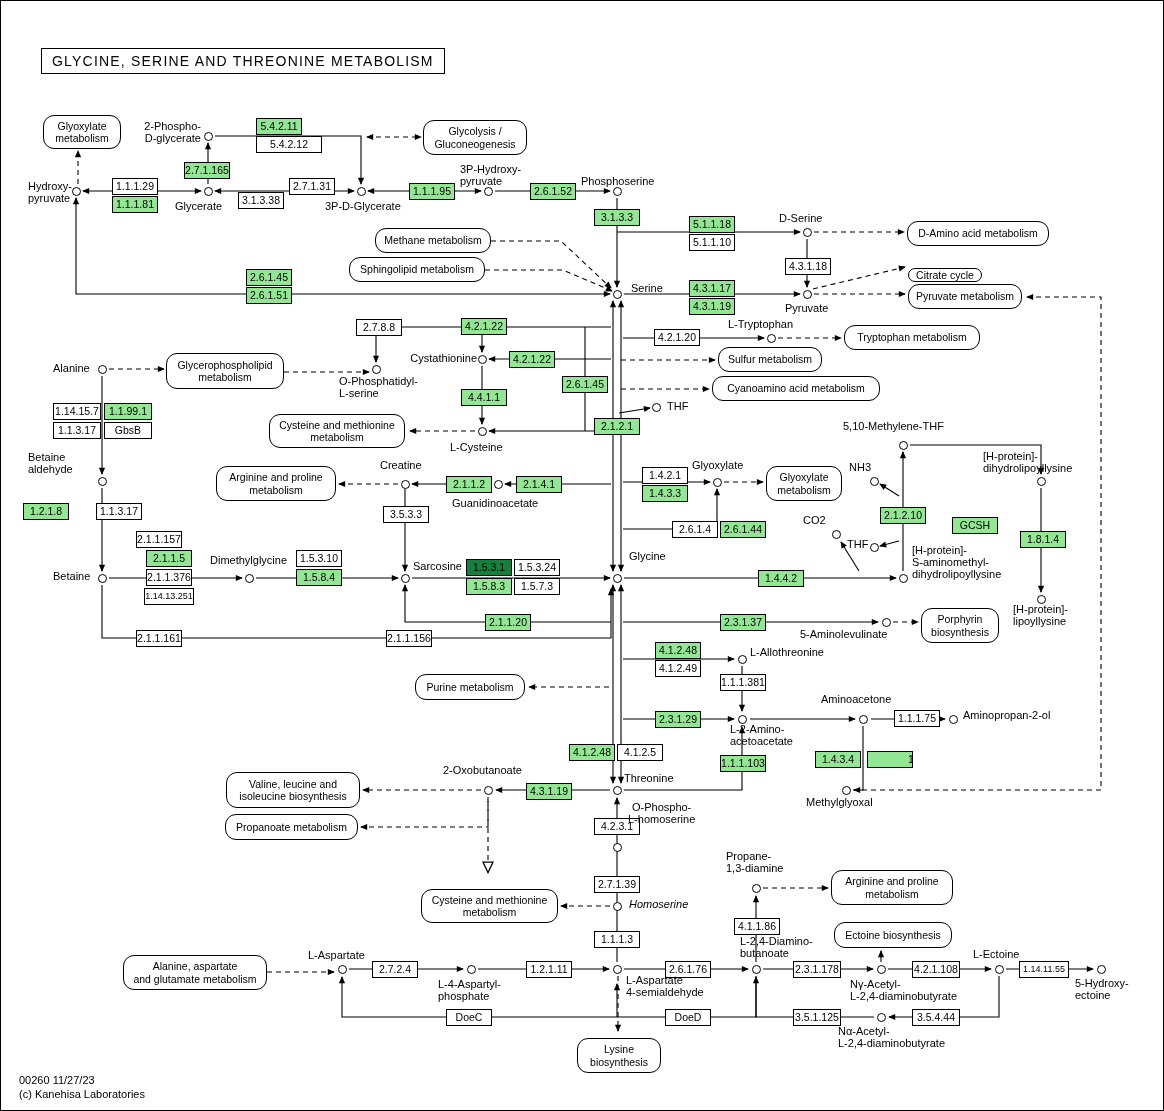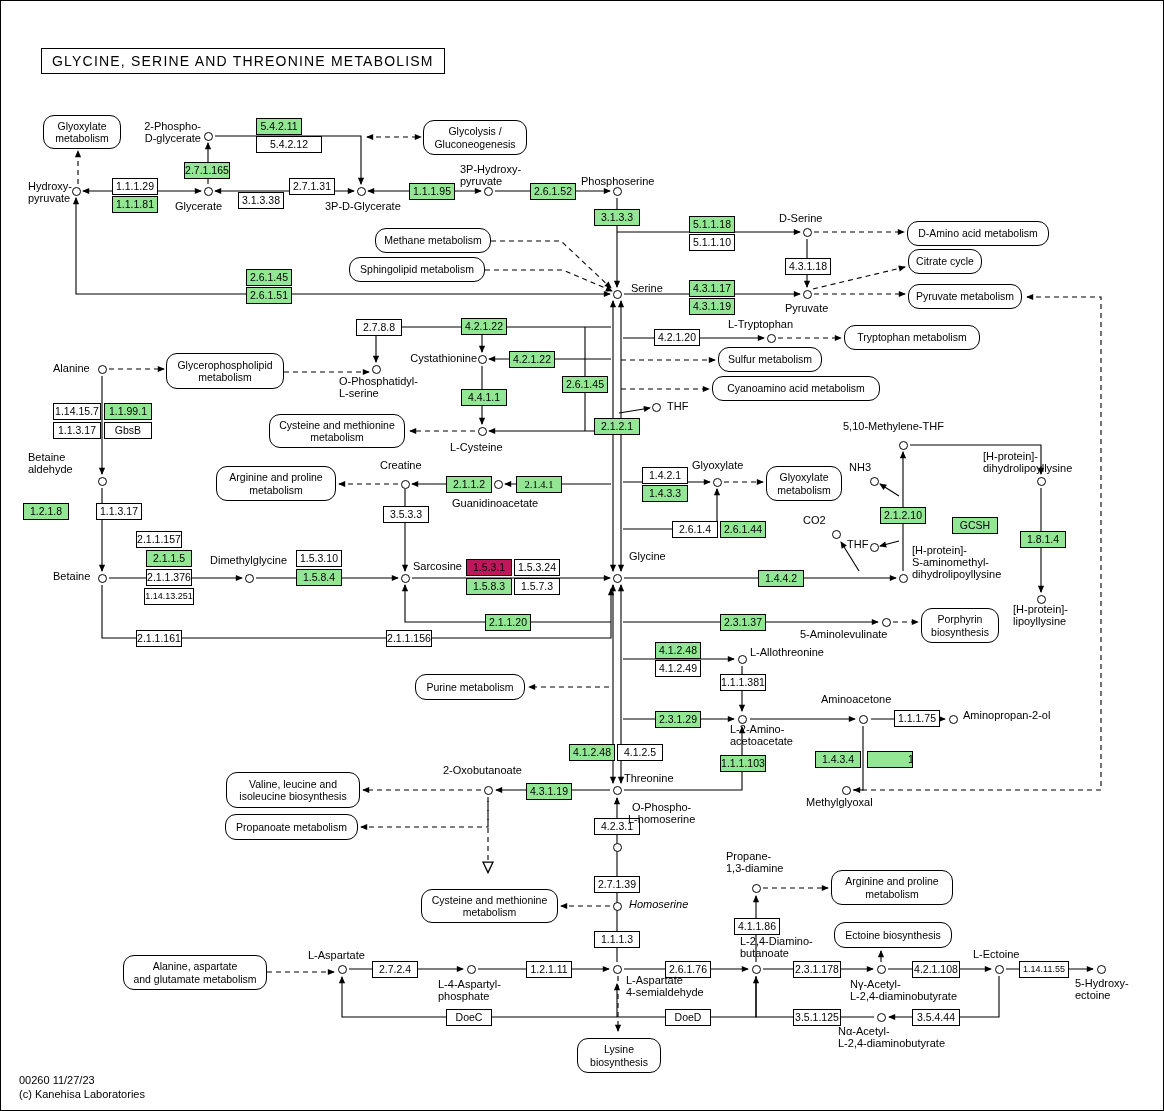--- a/index.html
+++ b/index.html
@@ -158,38 +158,38 @@
     <div class="enzyme" style="left: 653px; top: 328px; width: 46px;">4.2.1.20</div>
     <div class="enzyme" style="left: 508px; top: 350px; width: 46px; background: rgb(147, 230, 147);">4.2.1.22</div>
     <div class="enzyme" style="left: 561px; top: 375px; width: 46px; background: rgb(147, 230, 147);">2.6.1.45</div>
     <div class="enzyme" style="left: 460px; top: 388px; width: 46px; background: rgb(147, 230, 147);">4.4.1.1</div>
     <div class="enzyme" style="left: 52px; top: 402px; width: 48px;">1.14.15.7</div>
     <div class="enzyme" style="left: 103px; top: 402px; width: 48px; background: rgb(147, 230, 147);">1.1.99.1</div>
     <div class="enzyme" style="left: 52px; top: 421px; width: 48px;">1.1.3.17</div>
     <div class="enzyme" style="left: 103px; top: 421px; width: 48px;">GbsB</div>
     <div class="enzyme" style="left: 593px; top: 417px; width: 46px; background: rgb(147, 230, 147);">2.1.2.1</div>
     <div class="enzyme" style="left: 445px; top: 475px; width: 46px; background: rgb(147, 230, 147);">2.1.1.2</div>
-    <div class="enzyme" style="left: 515px; top: 475px; width: 46px; background: rgb(147, 230, 147); font-family: Liberation Serif, serif;">2.1.4.1</div>
+    <div class="enzyme" style="left: 515px; top: 475px; width: 46px; background: rgb(147, 230, 147);">2.1.4.1</div>
     <div class="enzyme" style="left: 641px; top: 466px; width: 46px;">1.4.2.1</div>
     <div class="enzyme" style="left: 641px; top: 484px; width: 46px; background: rgb(147, 230, 147);">1.4.3.3</div>
     <div class="enzyme" style="left: 22px; top: 502px; width: 46px; background: rgb(147, 230, 147);">1.2.1.8</div>
     <div class="enzyme" style="left: 95px; top: 502px; width: 46px;">1.1.3.17</div>
     <div class="enzyme" style="left: 382px; top: 505px; width: 46px;">3.5.3.3</div>
     <div class="enzyme" style="left: 879px; top: 506px; width: 46px; background: rgb(147, 230, 147);">2.1.2.10</div>
     <div class="enzyme" style="left: 951px; top: 516px; width: 46px; background: rgb(147, 230, 147);">GCSH</div>
     <div class="enzyme" style="left: 671px; top: 520px; width: 46px;">2.6.1.4</div>
     <div class="enzyme" style="left: 719px; top: 520px; width: 46px; background: rgb(147, 230, 147);">2.6.1.44</div>
     <div class="enzyme" style="left: 1019px; top: 530px; width: 46px; background: rgb(147, 230, 147);">1.8.1.4</div>
     <div class="enzyme" style="left: 135px; top: 530px; width: 46px;">2.1.1.157</div>
     <div class="enzyme" style="left: 145px; top: 549px; width: 46px; background: rgb(147, 230, 147);">2.1.1.5</div>
     <div class="enzyme" style="left: 295px; top: 549px; width: 46px;">1.5.3.10</div>
     <div class="enzyme" style="left: 145px; top: 568px; width: 46px;">2.1.1.376</div>
     <div class="enzyme" style="left: 295px; top: 568px; width: 46px; background: rgb(147, 230, 147);">1.5.8.4</div>
     <div class="enzyme" style="left: 143px; top: 587px; width: 50px; font-size: 9px;">1.14.13.251</div>
-    <div class="enzyme" style="left: 465px; top: 558px; width: 46px; background: #be185d;">1.5.3.1</div>
+    <div class="enzyme" style="left: 465px; top: 558px; width: 46px; background: #15803d;">1.5.3.1</div>
     <div class="enzyme" style="left: 513px; top: 558px; width: 46px;">1.5.3.24</div>
     <div class="enzyme" style="left: 465px; top: 577px; width: 46px; background: rgb(147, 230, 147);">1.5.8.3</div>
     <div class="enzyme" style="left: 513px; top: 577px; width: 46px;">1.5.7.3</div>
     <div class="enzyme" style="left: 757px; top: 569px; width: 46px; background: rgb(147, 230, 147);">1.4.4.2</div>
     <div class="enzyme" style="left: 135px; top: 629px; width: 46px;">2.1.1.161</div>
     <div class="enzyme" style="left: 385px; top: 629px; width: 46px;">2.1.1.156</div>
     <div class="enzyme" style="left: 484px; top: 613px; width: 46px; background: rgb(147, 230, 147);">2.1.1.20</div>
     <div class="enzyme" style="left: 719px; top: 613px; width: 46px; background: rgb(147, 230, 147);">2.3.1.37</div>
     <div class="enzyme" style="left: 654px; top: 641px; width: 46px; background: rgb(147, 230, 147);">4.1.2.48</div>
     <div class="enzyme" style="left: 654px; top: 659px; width: 46px;">4.1.2.49</div>
@@ -226,21 +226,21 @@
     </div>
     <div class="pathway" style="left: 374px; top: 227px; width: 116px; height: 25px;">
       <div>Methane metabolism</div>
     </div>
     <div class="pathway" style="left: 348px; top: 256px; width: 136px; height: 25px;">
       <div>Sphingolipid metabolism</div>
     </div>
     <div class="pathway" style="left: 906px; top: 220px; width: 142px; height: 25px;">
       <div>D-Amino acid metabolism</div>
     </div>
-    <div class="pathway" style="left: 907px; top: 248px; width: 74px; height: 25px;">
+    <div class="pathway" style="left: 907px; top: 267px; width: 74px; height: 14px;">
       <div>Citrate cycle</div>
     </div>
     <div class="pathway" style="left: 907px; top: 283px; width: 114px; height: 25px;">
       <div>Pyruvate metabolism</div>
     </div>
     <div class="pathway" style="left: 843px; top: 324px; width: 136px; height: 25px;">
       <div>Tryptophan metabolism</div>
     </div>
     <div class="pathway" style="left: 717px; top: 346px; width: 104px; height: 25px;">
       <div>Sulfur metabolism</div>

